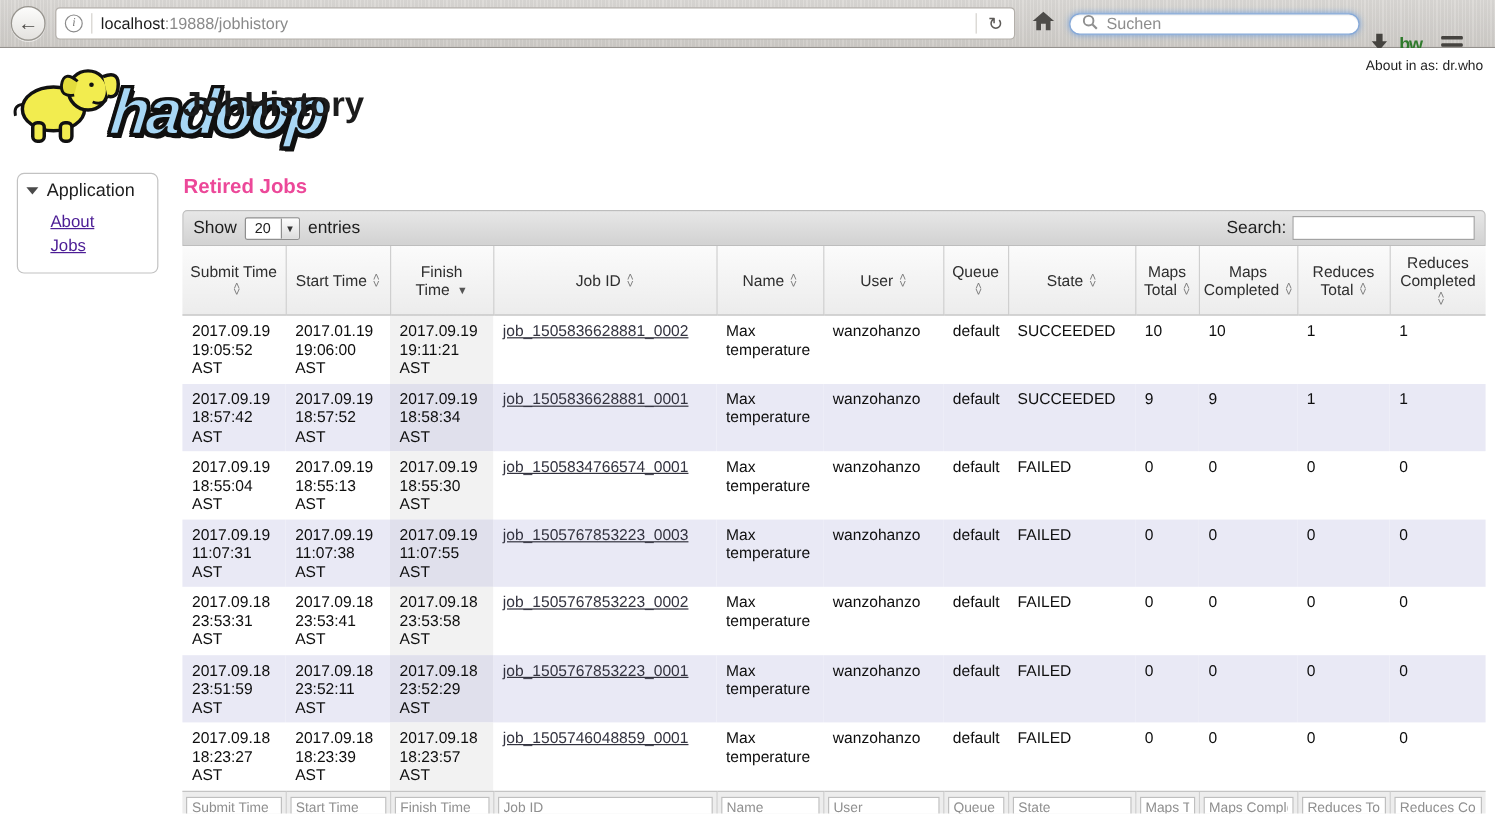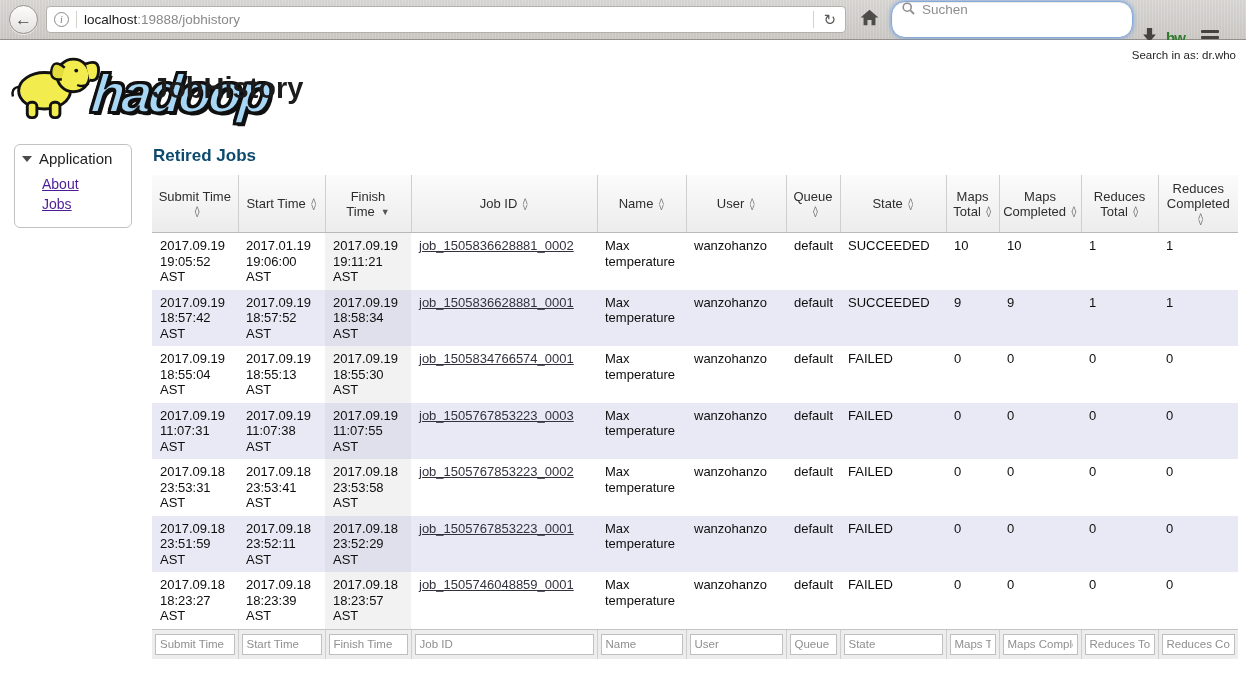--- a/index.html
+++ b/index.html
@@ -29,23 +29,23 @@
     font-size:10px; color:#777; display:flex; align-items:center; justify-content:center; font-style:italic;
     font-family:"Liberation Serif",serif;
   }
   .url-sep { width:1px; height:17px; background:#d4d1cd; flex:none; }
   .url-host { color:#1b1b1b; }
   .url-path { color:#8a8a8a; }
   .url-spacer { flex:1; }
   .reload-icon { font-size:15px; color:#5c5a57; padding:0 2px; }
   .home-icon { flex:none; margin-left:6px; }
   .search-pill {
-    width:242px; height:37px; border-radius:14px; background:#fff; flex:none;
+    width:242px; height:18px; border-radius:14px; background:#fff; flex:none;
     border:1px solid #86a9d8; box-shadow:0 0 5px rgba(96,150,224,.85), inset 0 1px 1px rgba(0,0,0,.08);
-    display:flex; gap:7px; padding:0 10px; margin-left:4px;
+    display:flex; align-items:center; gap:7px; padding:0 10px; margin-left:4px;
     color:#8d8d8d; font-size:13.5px;
   }
   .dl-icon, .bw-logo, .menu-icon { flex:none;margin-top:36px; }
   .bw-logo { color:#2f7a2c; font-weight:bold; font-size:15px; letter-spacing:-1px; }
   .menu-icon { display:flex; flex-direction:column; gap:3px; margin-left:8px; }
   .menu-icon i { display:block; width:18px; height:3px; background:#45433f; border-radius:1px; }
   
   .page-header { position:relative; height:97px; background:#fff; }
   .logged-in { position:absolute; top:9px; right:10px; font-size:11.5px; color:#1f1f1f; }
   .logo { position:absolute; left:10px; top:6px; display:flex; align-items:flex-end; }
@@ -68,21 +68,21 @@
   .tri-down { width:0; height:0; border-left:5px solid transparent; border-right:5px solid transparent; border-top:6px solid #4a4a4a; }
   .tri-right { width:0; height:0; border-top:5px solid transparent; border-bottom:5px solid transparent; border-left:6px solid #7a7a7a; }
   .acc-panel { padding:2px 6px 12px 27px; font-size:14px; }
   .acc-panel a { display:block; color:#4c1d95; text-decoration:underline; line-height:1.45; }
   .tools-header {
     margin-top:10px; background:linear-gradient(#f4f4f4,#e1e1e1); border:1px solid #c6c6c6;
     border-radius:6px; padding:6px 8px; font-size:15px; color:#3c3c3c;
     display:flex; align-items:center; gap:7px;
   }
   .main { flex:1; margin-left:20px; }
-  .retired-heading { font-size:17px; font-weight:bold; color:#0c4a6e; margin:9px 0 9px 1px; }
+  .retired-heading { font-size:17px; font-weight:bold; color:#ec4899; margin:9px 0 9px 1px; }
   
   .dt-toolbar {
     height:30px; background:linear-gradient(#e7e7e7,#d2d2d2); border:1px solid #bdbdbd;
     border-radius:4px 4px 0 0; display:flex; align-items:center; padding:0 8px; font-size:14.5px; color:#1d1d1d;
   }
   .show-select {
     margin:0 7px; height:19px; background:#fff; border:1px solid #8f8f8f; border-radius:2px;
     display:inline-flex; align-items:center; font-size:12px; color:#222; overflow:hidden;
   }
   .show-select .val { padding:0 8px 0 7px; }
@@ -150,21 +150,21 @@
   </span>
   <span class="bw-logo">bw</span>
   <span class="menu-icon">
       <i></i>
       <i></i>
       <i></i>
     </span>
 </div>
 
 <div class="page-header">
-  <div class="logged-in">Search in as: dr.who</div>
+  <div class="logged-in">About in as: dr.who</div>
   <div class="logo">
     <span>
       <svg width="96" height="78" viewBox="0 0 100 76">
         <path d="M9 40 q-8 1 -6 10" stroke="#111" stroke-width="2.5" fill="none"></path>
         <ellipse cx="36" cy="44" rx="27" ry="19" fill="#f2ec4f" stroke="#111" stroke-width="3"></ellipse>
         <rect x="18" y="56" width="10" height="16" rx="4" fill="#f2ec4f" stroke="#111" stroke-width="3"></rect>
         <rect x="42" y="56" width="10" height="16" rx="4" fill="#f2ec4f" stroke="#111" stroke-width="3"></rect>
         <circle cx="66" cy="28" r="17" fill="#f2ec4f" stroke="#111" stroke-width="3"></circle>
         <path d="M57 20 q-12 -10 -14 3 q-1 11 11 9" fill="#e3dc3c" stroke="#111" stroke-width="2.5"></path>
         <path d="M79 16 q15 -6 13 10 q-1 9 -9 7" fill="#f2ec4f" stroke="#111" stroke-width="3"></path>
@@ -187,20 +187,32 @@
       <div class="acc-panel">
         <a href="#">About</a>
         <a href="#">Jobs</a>
       </div>
     </div>
   </div>
 
   <div class="main">
     <div class="retired-heading">Retired Jobs</div>
 
+    <div class="dt-toolbar">
+      <span>Show</span>
+      <span class="show-select">
+        <span class="val">20</span>
+        <span class="arrow">▼</span>
+      </span>
+      <span>entries</span>
+      <span class="search-wrap">
+        <span>Search:</span>
+        <input class="search-input" value="" style="">
+      </span>
+    </div>
 
     <table>
       <colgroup>
         <col style="width:86px">
           <col style="width:87px">
           <col style="width:86px">
           <col style="width:186px">
         <col style="width:89px">
           <col style="width:100px">
           <col style="width:54px">

